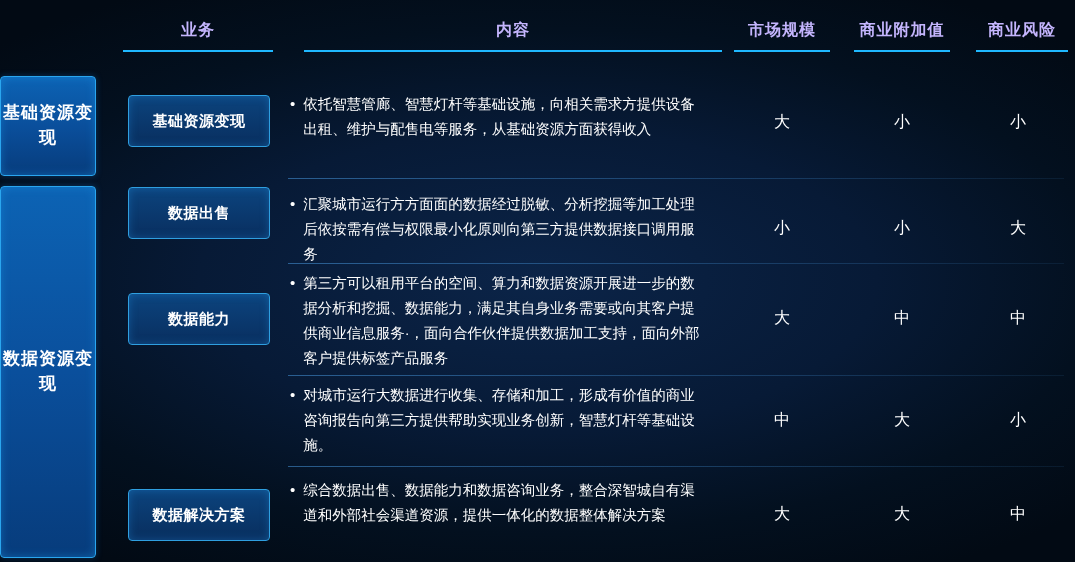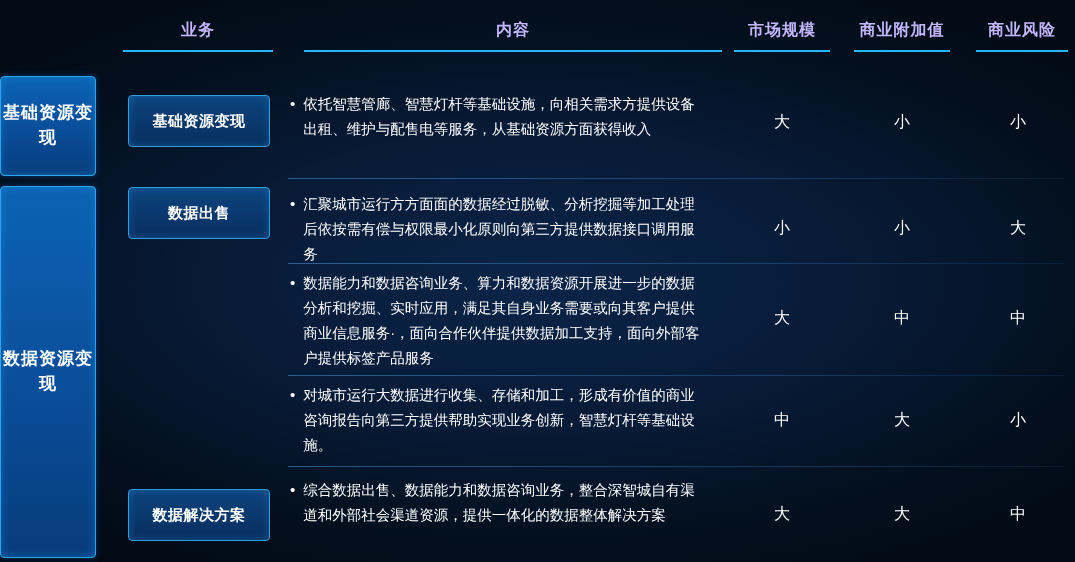--- a/index.html
+++ b/index.html
@@ -163,23 +163,24 @@
   <div class="pill" style="top:187px">数据出售</div>
   <div class="content" style="top:192px">
     <span class="bullet">•</span>
     <span class="ctext">汇聚城市运行方方面面的数据经过脱敏、分析挖掘等加工处理后依按需有偿与权限最小化原则向第三方提供数据接口调用服务</span>
   </div>
   <div class="rate c1" style="top:218px">小</div>
   <div class="rate c2" style="top:218px">小</div>
   <div class="rate c3" style="top:218px">大</div>
   <div class="sep" style="top:263px"></div>
 
+  <div class="pill" style="top:293px">数据能力</div>
   <div class="content" style="top:271px">
     <span class="bullet">•</span>
-    <span class="ctext">数据能力和数据咨询业务、算力和数据资源开展进一步的数据分析和挖掘、实时应用，满足其自身业务需要或向其客户提供商业信息服务·，面向合作伙伴提供数据加工支持，面向外部客户提供标签产品服务</span>
+    <span class="ctext">第三方可以租用平台的空间、算力和数据资源开展进一步的数据分析和挖掘、数据能力，满足其自身业务需要或向其客户提供商业信息服务·，面向合作伙伴提供数据加工支持，面向外部客户提供标签产品服务</span>
   </div>
   <div class="rate c1" style="top:308px">大</div>
   <div class="rate c2" style="top:308px">中</div>
   <div class="rate c3" style="top:308px">中</div>
   <div class="sep" style="top:375px"></div>
 
   <div class="content" style="top:383px">
     <span class="bullet">•</span>
     <span class="ctext">对城市运行大数据进行收集、存储和加工，形成有价值的商业咨询报告向第三方提供帮助实现业务创新，智慧灯杆等基础设施。</span>
   </div>

